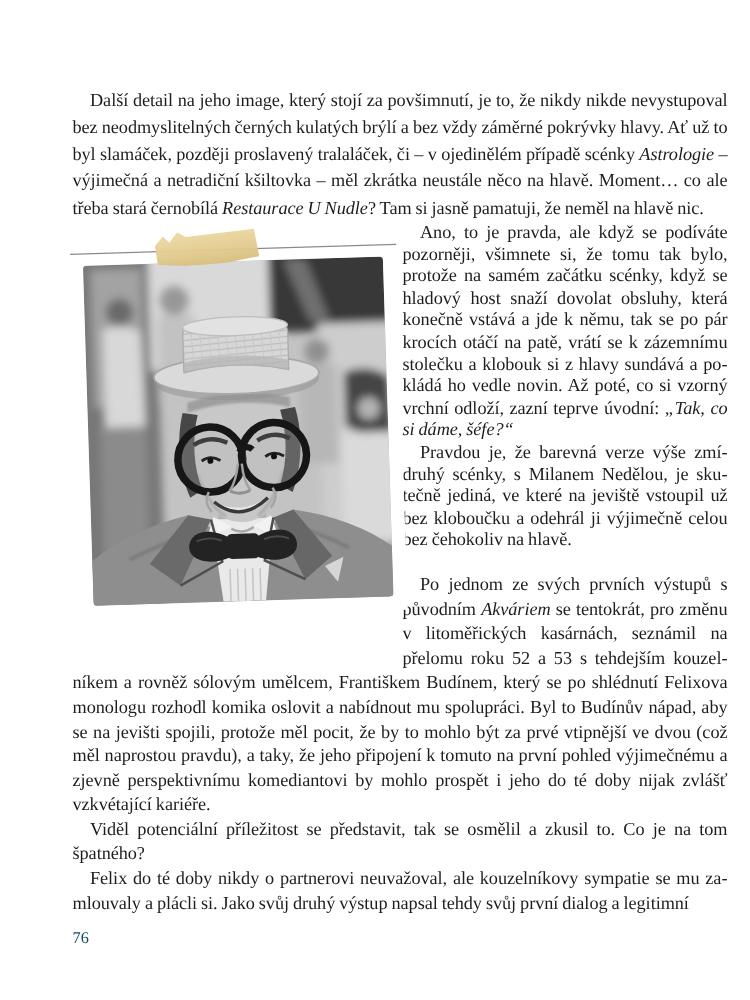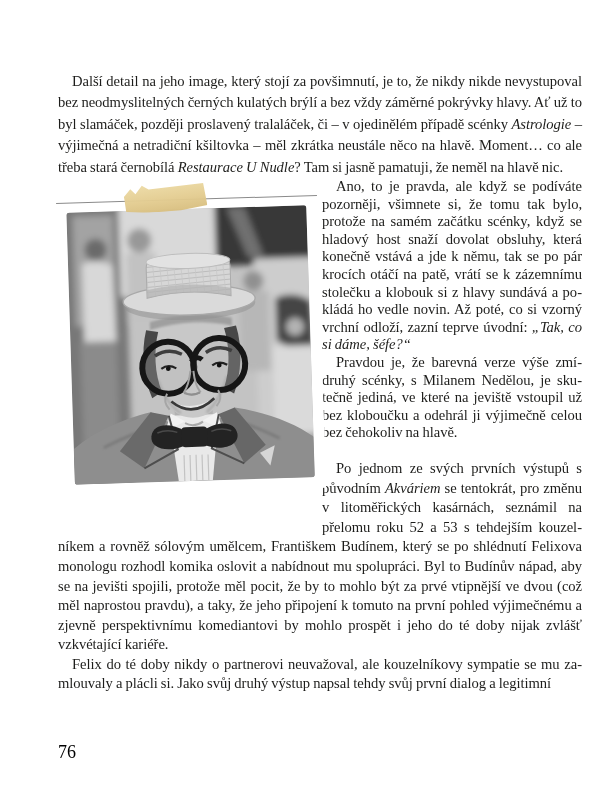--- a/index.html
+++ b/index.html
@@ -31,21 +31,21 @@
     position:absolute;left:10px;top:9px;width:240px;height:272px;
     overflow:hidden;border-radius:3px;background:#c3c3c3;
   }
   .tape{
     position:absolute;left:66px;top:4px;width:83px;height:29px;z-index:3;
     transform:rotate(-2.5deg);opacity:.96;
     background:linear-gradient(175deg,#eedda9 0%,#e3cc90 55%,#d5bb7b 100%);
     clip-path:polygon(0 42%,8% 16%,14% 34%,22% 6%,30% 20%,96% 6%,100% 82%,68% 96%,30% 100%,2% 94%);
   }
   .page-number{
-    position:absolute;left:42px;top:742px;font-size:18px;color:#000000;
+    position:absolute;left:42px;top:742px;font-size:13px;color:#0c4a6e;
   }
 </style>
 </head>
 <body>
 
 <div class="page">
   <div class="text-block">
 
     <p class="lead"><span>Další detail na jeho image, který stojí za po­všimnutí, je to, že nikdy nikde nevy­stupo­val bez neodmysli­telných černých kulatých brýlí a bez vždy záměrné po­krývky hlavy. Ať už to byl slamáček, později proslavený trala­láček, či – v ojedi­nělém případě scén­ky </span><i>Astrologie</i><span> – výji­mečná a netra­diční kšil­tovka – měl zkrátka neustále něco na hlavě. Moment… co ale třeba stará černo­bílá </span><i>Restaurace U Nudle</i><span>? Tam si jasně pamatuji, že neměl na hlavě nic.</span></p>
 
@@ -143,17 +143,18 @@
             </g>
           </svg>
         </div>
       </div>
       <div class="tape"></div>
     </div>
 
     <p class="tight"><span>Ano, to je pravda, ale když se podíváte pozor­něji, všimnete si, že tomu tak bylo, protože na samém začátku scénky, když se hladový host snaží dovolat obsluhy, která konečně vstává a jde k němu, tak se po pár krocích otáčí na patě, vrátí se k zázem­nímu stolečku a klobouk si z hlavy sundává a po­kládá ho vedle novin. Až poté, co si vzorný vrchní odloží, zazní teprve úvodní: </span><i>„Tak, co si dáme, šéfe?“</i></p>
     <p class="tight"><span>Pravdou je, že barevná verze výše zmí­druhý scénky, s Milanem Nedělou, je sku­tečně jediná, ve které na jeviště vstoupil už bez kloboučku a odehrál ji výji­mečně celou bez čehokoliv na hlavě.</span></p>
     <p class="flow after-gap"><span>Po jednom ze svých prvních výstupů s původním </span><i>Akváriem</i><span> se tentokrát, pro změnu v lito­měřic­kých kasár­nách, sezná­mil na přelomu roku 52 a 53 s tehdej­ším kouzel­níkem a rovněž sólovým umělcem, Františkem Budínem, který se po shlédnutí Felixova monologu rozhodl komika oslovit a nabídnout mu spolupráci. Byl to Budí­nův nápad, aby se na jevišti spojili, protože měl pocit, že by to mohlo být za prvé vtip­nější ve dvou (což měl naprostou pravdu), a taky, že jeho připojení k tomuto na první pohled výji­meč­nému a zjevně perspek­tiv­nímu komedian­tovi by mohlo prospět i jeho do té doby nijak zvlášť vzkvé­tající kariéře.</span></p>
+    <p class="flow"><span>Viděl potenciální příležitost se představit, tak se osmělil a zkusil to. Co je na tom špatného?</span></p>
     <p class="flow"><span>Felix do té doby nikdy o partnerovi neuvažoval, ale kouzelníkovy sympatie se mu za­mlouvaly a plácli si. Jako svůj druhý výstup napsal tehdy svůj první dialog a legitimní</span></p>
   </div>
 
   <div class="page-number">76</div>
 </div>
 
 </body></html>

